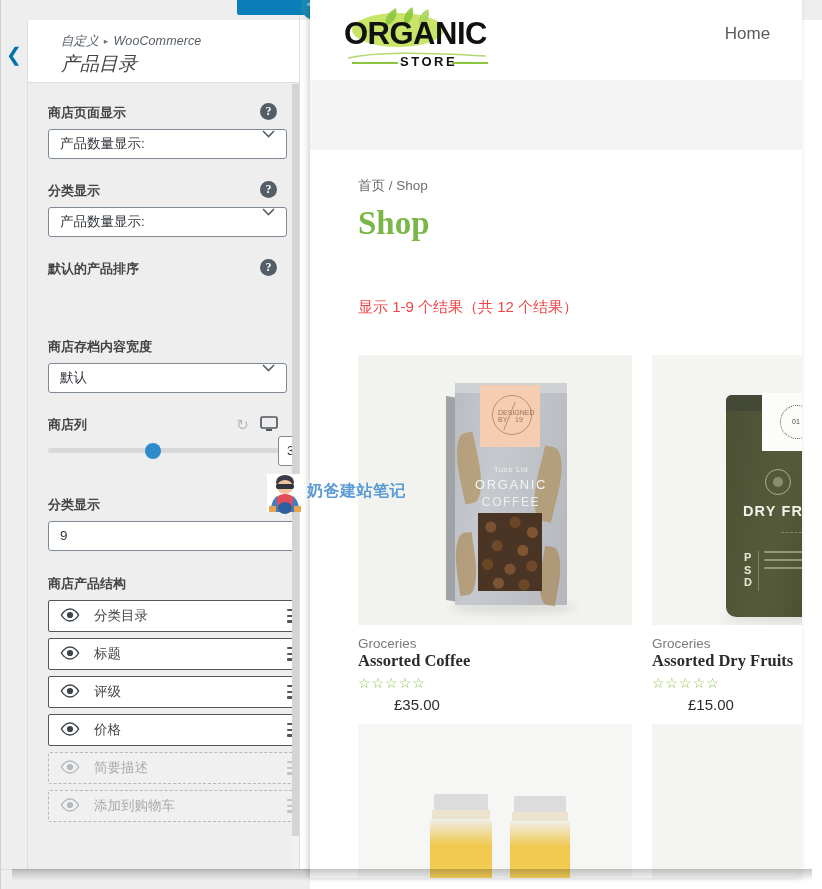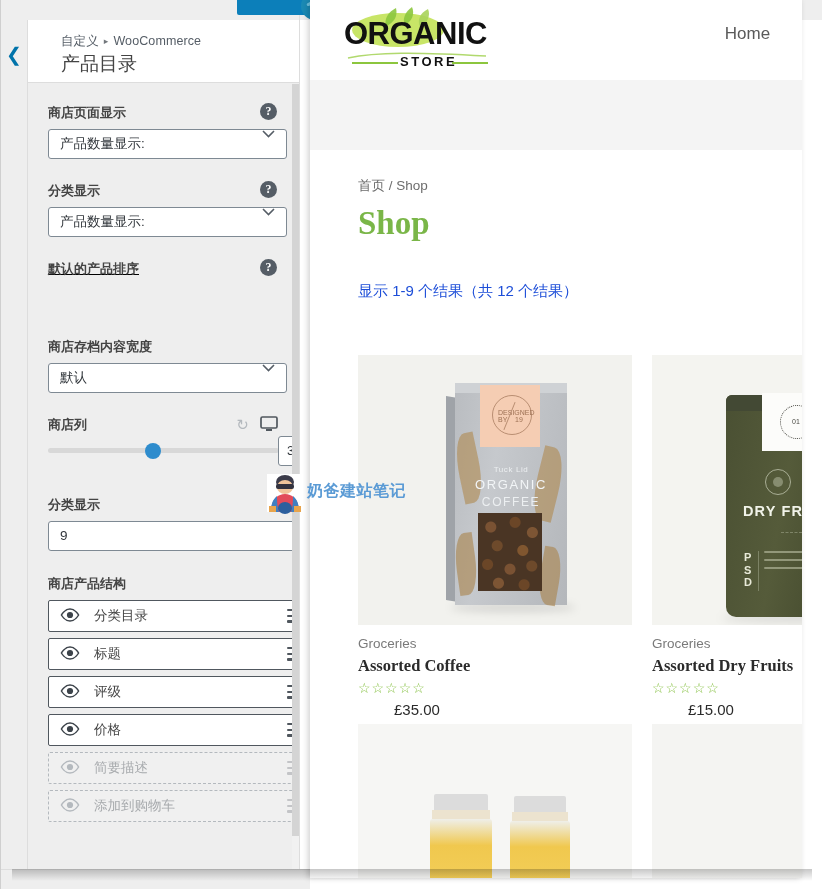--- a/index.html
+++ b/index.html
@@ -26,21 +26,21 @@
   
   .sidebar { position:absolute; left:0; top:20px; width:300px; height:849px;
              background:#eeeeee; border-right:1px solid #dddddd; overflow:hidden; }
   .collapse-col { position:absolute; left:0; top:0; width:28px; height:849px;
                   background:#eeeeee; border-right:1px solid #dddddd; }
   .collapse-arrow { position:absolute; left:6px; top:26px; width:16px; height:16px;
                     color:#0073aa; font-size:19px; line-height:16px; text-align:center;
                     font-family:"DejaVu Sans", sans-serif; cursor:pointer; }
 
   .panel-head { position:absolute; left:28px; top:0; width:272px; height:63px;
-                background:#ffffff; border-bottom:1px solid #dddddd; }
+                background:#ffffff; border-bottom:1px solid #dddddd;font-style:italic; }
   .breadcrumb { position:absolute; left:33px; top:13px; font-size:12.5px; color:#555d66;
                 letter-spacing:.1px; white-space:nowrap; }
   .bc-sep { display:inline-block; margin:0 5px; font-size:9px; color:#72777c;
             vertical-align:1px; }
   .panel-title { position:absolute; left:33px; top:31px; font-size:19px; color:#444444;
                  font-weight:400; white-space:nowrap; }
 
   .sb-body { position:absolute; left:28px; top:64px; width:264px; height:785px;
              background:#eeeeee; overflow:hidden; }
   .sb-scrolltrack { position:absolute; left:292px; top:64px; width:8px; height:785px;
@@ -111,29 +111,29 @@
   .nav-item.accent { color:#7ab648; }
 
   .pg-band { position:absolute; left:0; top:80px; width:512px; height:70px;
              background:#f4f4f4; }
   .content { position:absolute; left:0; top:150px; width:512px; height:728px;
              background:#ffffff; }
 
   .crumb { position:absolute; left:48px; top:27px; font-size:13.5px; color:#6d6d6d; }
   .shop-title { position:absolute; left:48px; top:55px; font-size:33px; color:#7ab648;
                 font-family:"Liberation Serif", "DejaVu Serif", serif; font-weight:700; }
-  .result-count { position:absolute; left:48px; top:132px; font-size:15px; color:#1d4ed8; }
+  .result-count { position:absolute; left:48px; top:148px; font-size:15px; color:#ef4444; }
 
   .grid { position:absolute; left:48px; top:205px; width:470px; }
   .card { position:absolute; width:274px; }
   .card.col2 { left:294px; width:274px; }
   .thumb-box { position:relative; width:274px; height:270px; overflow:hidden;
                background:#f3f3ef; }
   .cat { font-size:13.5px; color:#7a7a7a; margin-top:11px; }
-  .pname { font-size:16.5px; color:#2b2b2b; font-weight:700; margin-top:5px;
+  .pname { font-size:16.5px; color:#2b2b2b; font-weight:700; 
            font-family:"Liberation Serif","DejaVu Serif",serif; white-space:nowrap; }
   .stars { margin-top:4px; font-size:14px; color:#8bc34a; letter-spacing:1px;
            font-family:"DejaVu Sans", sans-serif; }
   .price { font-size:15px; color:#2b2b2b; margin-top:5px;margin-left:36px; }
 
   
   .coffee-bg { position:absolute; inset:0; background:#f2f2ee; }
   .cf-body { position:absolute; left:97px; top:32px; width:112px; height:218px;
              background:linear-gradient(100deg,#b9bcc0 0%,#c6c9cd 35%,#b4b7bb 100%); }
   .cf-side { position:absolute; left:88px; top:42px; width:12px; height:204px;
@@ -276,21 +276,21 @@
         <div class="select">
           <span>产品数量显示:</span>
           <span class="chev">
             <svg width="13" height="8" viewBox="0 0 13 8">
                 <path d="M1 1 L6.5 6.5 L12 1" stroke="#555d66" stroke-width="1.6" fill="none"></path>
               </svg>
           </span>
         </div>
       </div>
 
-      <div class="ctl" style="top:176px;padding-left:20px;text-decoration:underline;">
+      <div class="ctl" style="top:176px;padding-left:20px;">
         <span class="ctl-label">默认的产品排序</span>
         <div class="help-icon">?</div>
       </div>
 
       <div class="ctl" style="top:254px;padding-left:20px;">
         <span class="ctl-label">商店存档内容宽度</span>
         <div class="select">
           <span>默认</span>
           <span class="chev">
             <svg width="13" height="8" viewBox="0 0 13 8">

